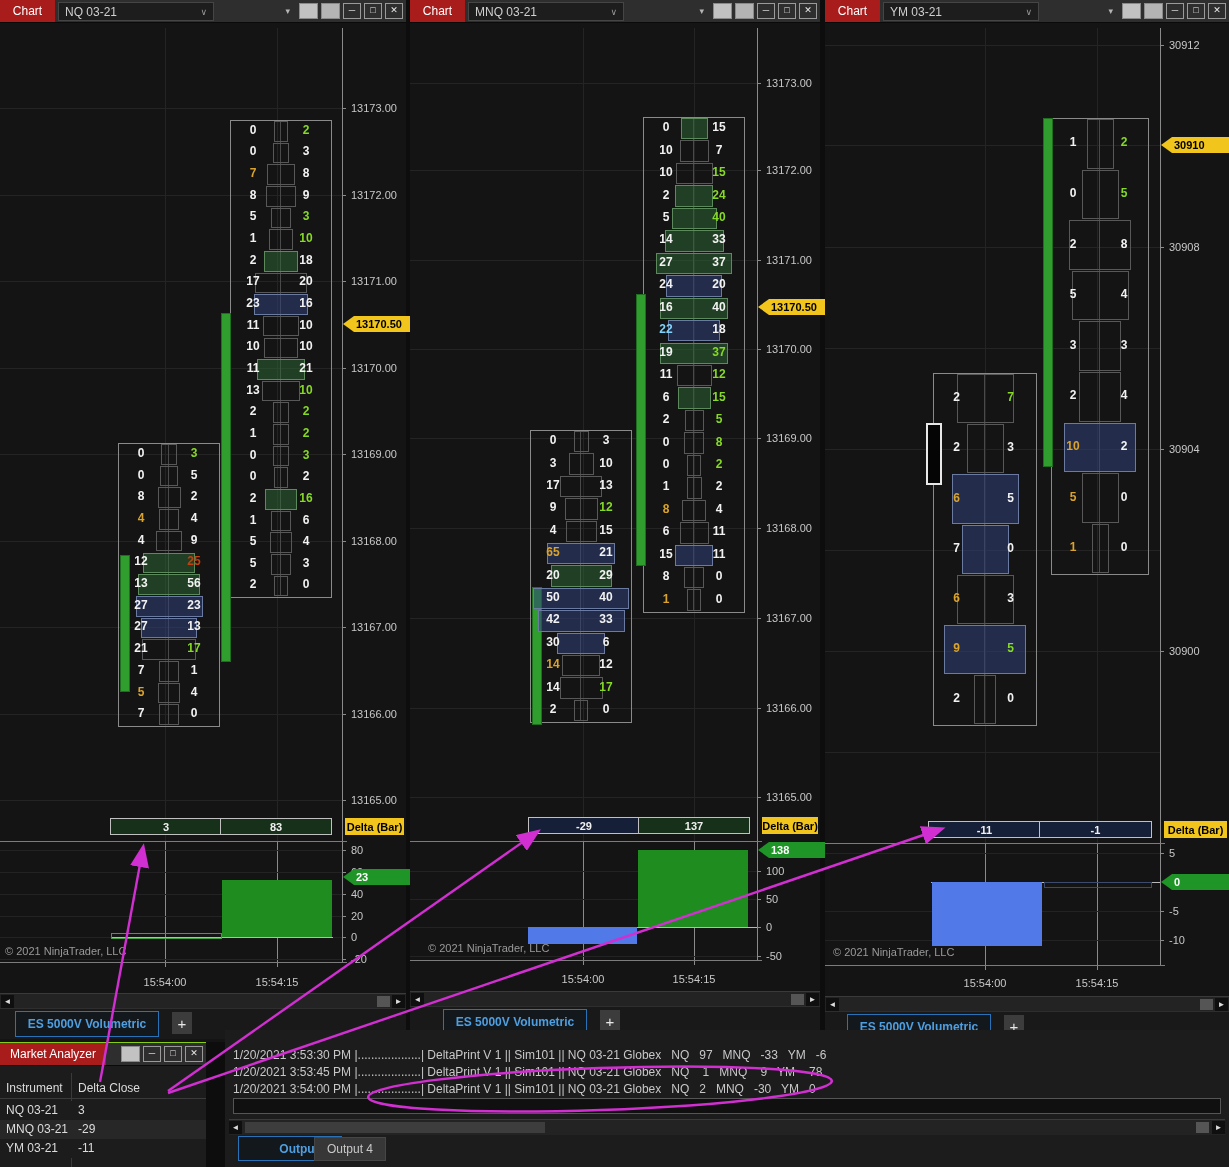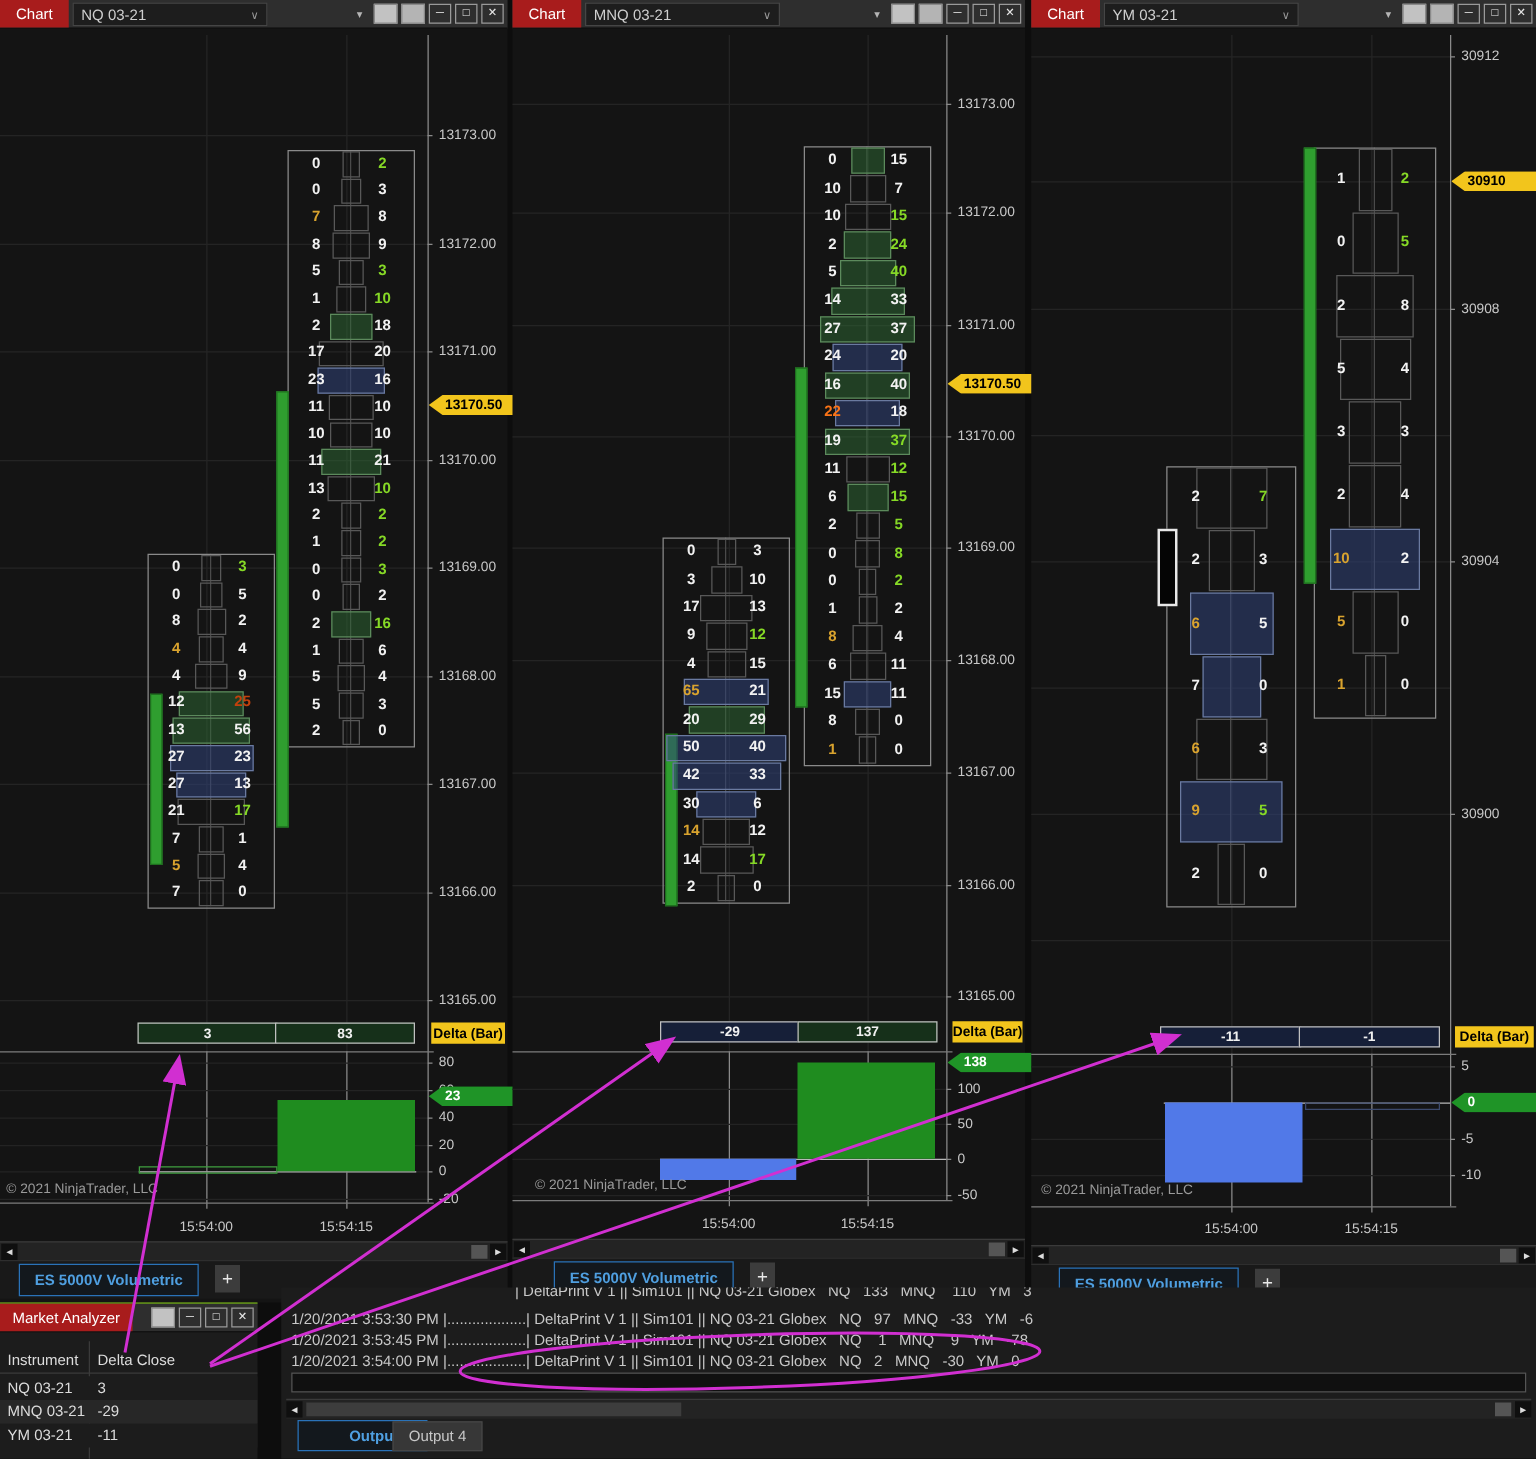--- a/index.html
+++ b/index.html
@@ -353,21 +353,21 @@
       <div style="position: absolute; left: 246px; top: 252.7px; width: 74px; height: 19.45px; border: 1px solid rgb(92, 138, 92); background: rgba(46, 106, 52, 0.5);"></div>
       <div class="num" style="position: absolute; left: 233px; top: 254.925px; width: 46px; color: rgb(242, 242, 242);">27</div>
       <div class="num" style="position: absolute; left: 285px; top: 254.925px; width: 48px; color: rgb(242, 242, 242);">37</div>
       <div style="position: absolute; left: 256px; top: 275.15px; width: 54px; height: 19.45px; border: 1px solid rgb(106, 122, 160); background: rgba(48, 66, 120, 0.55);"></div>
       <div class="num" style="position: absolute; left: 233px; top: 277.375px; width: 46px; color: rgb(242, 242, 242);">24</div>
       <div class="num" style="position: absolute; left: 285px; top: 277.375px; width: 48px; color: rgb(242, 242, 242);">20</div>
       <div style="position: absolute; left: 250px; top: 297.6px; width: 66px; height: 19.45px; border: 1px solid rgb(92, 138, 92); background: rgba(46, 106, 52, 0.5);"></div>
       <div class="num" style="position: absolute; left: 233px; top: 299.825px; width: 46px; color: rgb(242, 242, 242);">16</div>
       <div class="num" style="position: absolute; left: 285px; top: 299.825px; width: 48px; color: rgb(242, 242, 242);">40</div>
       <div style="position: absolute; left: 258px; top: 320.05px; width: 50px; height: 19.45px; border: 1px solid rgb(106, 122, 160); background: rgba(48, 66, 120, 0.55);"></div>
-      <div class="num" style="position: absolute; left: 233px; top: 322.275px; width: 46px; color: #f97316;">22</div>
+      <div class="num" style="position: absolute; left: 233px; top: 322.275px; width: 46px; color: #7dd3fc;">22</div>
       <div class="num" style="position: absolute; left: 285px; top: 322.275px; width: 48px; color: rgb(242, 242, 242);">18</div>
       <div style="position: absolute; left: 250px; top: 342.5px; width: 66px; height: 19.45px; border: 1px solid rgb(92, 138, 92); background: rgba(46, 106, 52, 0.5);"></div>
       <div class="num" style="position: absolute; left: 233px; top: 344.725px; width: 46px; color: rgb(242, 242, 242);">19</div>
       <div class="num" style="position: absolute; left: 285px; top: 344.725px; width: 48px; color: rgb(134, 217, 38);">37</div>
       <div style="position: absolute; left: 266.5px; top: 364.95px; width: 33px; height: 19.45px; border: 1px solid rgb(88, 88, 88); background: transparent;"></div>
       <div class="num" style="position: absolute; left: 233px; top: 367.175px; width: 46px; color: rgb(242, 242, 242);">11</div>
       <div class="num" style="position: absolute; left: 285px; top: 367.175px; width: 48px; color: rgb(134, 217, 38);">12</div>
       <div style="position: absolute; left: 267.5px; top: 387.4px; width: 31px; height: 19.45px; border: 1px solid rgb(92, 138, 92); background: rgba(46, 106, 52, 0.5);"></div>
       <div class="num" style="position: absolute; left: 233px; top: 389.625px; width: 46px; color: rgb(242, 242, 242);">6</div>
       <div class="num" style="position: absolute; left: 285px; top: 389.625px; width: 48px; color: rgb(134, 217, 38);">15</div>
@@ -581,23 +581,20 @@
         <div style="position: absolute; left: 78px; top: 2px; color: rgb(220, 220, 220); font-size: 12px;">-29</div>
       </div>
       <div style="position: absolute; left: 0px; top: 96px; width: 206px; height: 19px; background: rgb(28, 28, 28);">
         <div style="position: absolute; left: 6px; top: 2px; color: rgb(220, 220, 220); font-size: 12px;">YM 03-21</div>
         <div style="position: absolute; left: 78px; top: 2px; color: rgb(220, 220, 220); font-size: 12px;">-11</div>
       </div>
     </div>
 </div>
 
 <div class="a" id="out-win">
-  <div class="a" style="left:187px;top:0;right:0;height:15px;overflow:hidden;">
-    <span class="out-line" style="top:-4px;left:0;">| DeltaPrint V 1 || Sim101 || NQ 03-21 Globex   NQ   133   MNQ    110   YM   3</span>
-  </div>
   <div id="out-lines">
       <div class="out-line" style="top: 18px;">1/20/2021 3:53:30 PM |...................| DeltaPrint V 1 || Sim101 || NQ 03-21 Globex   NQ   97   MNQ   -33   YM   -6</div>
       <div class="out-line" style="top: 35px;">1/20/2021 3:53:45 PM |...................| DeltaPrint V 1 || Sim101 || NQ 03-21 Globex   NQ    1   MNQ    9   YM   -78</div>
       <div class="out-line" style="top: 52px;">1/20/2021 3:54:00 PM |...................| DeltaPrint V 1 || Sim101 || NQ 03-21 Globex   NQ   2   MNQ   -30   YM   0</div>
     </div>
   <div class="a" style="left:8px;top:68px;width:986px;height:14px;background:#101010;border:1px solid #555;"></div>
   <div class="sbar" style="left:4px;top:89px;width:996px;">
     <div class="sarr" style="left:0;">◄</div>
     <div class="a" style="left:16px;top:2px;width:300px;height:11px;background:#3d3d3d;"></div>
     <div class="grip" style="right:16px;"></div>

